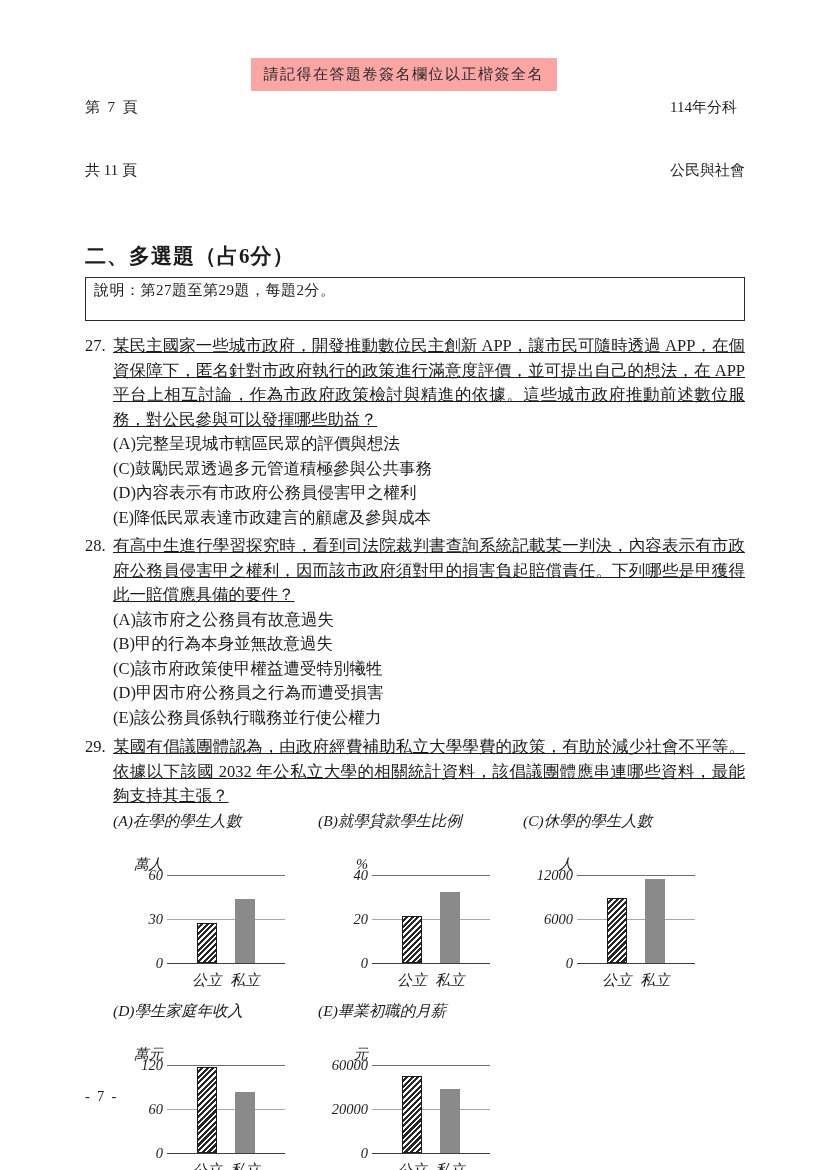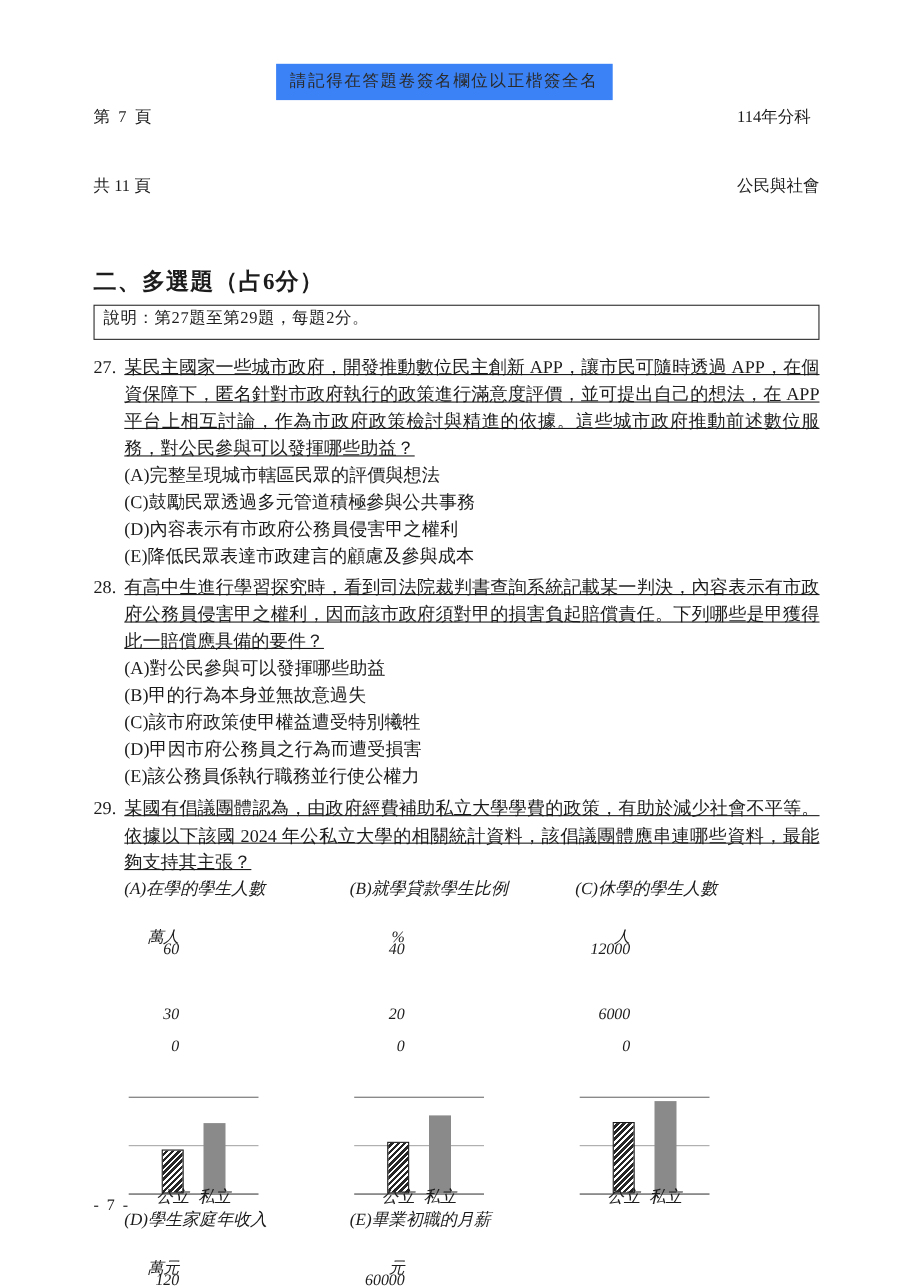--- a/index.html
+++ b/index.html
@@ -7,64 +7,64 @@
     width:827px;height:1170px;position:relative;background:#ffffff;
     font-family:"Liberation Serif","DejaVu Serif",serif;color:#1c1c1c;
     overflow:hidden;
   }
   .page{padding:55px 82px 0 85px;}
 
   
   .header{display:flex;justify-content:space-between;align-items:flex-start;}
   .header-left,.header-right{font-size:15px;line-height:21px;white-space:pre;}
   .header-notice{
-    background:#3b82f6;color:#2a2a2a;font-size:15px;line-height:19px;
+    background:#fca5a5;color:#2a2a2a;font-size:15px;line-height:19px;
     padding:7px 13px;letter-spacing:1.5px;margin-top:3px;
   }
 
   
   .section-title{font-size:21px;font-weight:bold;letter-spacing:1px;margin:21px 0 9px;line-height:24px;}
   .instruction-box{
     border:1.5px solid #2b2b2b;font-size:15px;line-height:20px;
-    padding:2px 8px 8px;letter-spacing:0.5px;
+    padding:2px 8px 20px;letter-spacing:0.5px;
   }
 
   
   .question{display:flex;margin-top:13px;font-size:16.5px;line-height:24.5px;}
   .qnum{width:28px;flex:none;}
   .qbody{flex:1;min-width:0;}
   .qtext{text-align:justify;text-decoration:underline;}
   .option{white-space:nowrap;}
 
   
   .charts-row{display:flex;margin-top:2px;font-style:italic;}
   .charts-row.second{margin-top:14px;}
   .chart{width:205px;flex:none;font-size:15px;}
   .chart-title{font-size:15.5px;line-height:20px;margin-bottom:22px;white-space:nowrap;}
-  .chart-body{display:flex;margin-left:4px;flex-direction:column;}
+  .chart-body{display:flex;margin-left:4px;}
   .ycol{width:50px;flex:none;position:relative;height:134px;font-size:14.5px;line-height:18px;}
   .unit{position:absolute;top:2px;right:4px;}
   .tick{position:absolute;right:4px;}
   .tick.t-top{top:13px;}
-  .tick.t-mid{top:72px;}
+  .tick.t-mid{top:57px;}
   .tick.t-zero{top:101px;}
   .plot{width:118px;flex:none;position:relative;height:88px;margin-top:22px;
         border-bottom:1.5px solid #3f3f3f;}
   .gl{position:absolute;left:0;right:0;height:0;}
   .gl-top{top:0;border-top:1.5px solid #6e6e6e;}
   .gl-mid{top:44px;border-top:1px solid #a8a8a8;}
   .bar{position:absolute;bottom:0;width:20px;box-sizing:border-box;}
   .bar.hatched{
     background:repeating-linear-gradient(135deg,#ffffff 0 1.7px,#262626 1.7px 4px);
     border:1px solid #1a1a1a;
   }
   .bar.solid{background:#8a8a8a;}
   .bar.b0{left:30px;}
   .bar.b1{left:68px;}
-  .xlab{position:absolute;top:80px;width:40px;text-align:center;font-size:15px;}
+  .xlab{position:absolute;top:93px;width:40px;text-align:center;font-size:15px;}
   .xlab.x0{left:20px;}
   .xlab.x1{left:58px;text-align:center;}
 
   
   .footer{position:absolute;left:85px;top:1088px;font-size:14.5px;white-space:pre;}
 </style>
 </head>
 <body>
 
 <div class="page">
@@ -92,32 +92,32 @@
       <div class="option">(C)鼓勵民眾透過多元管道積極參與公共事務</div>
       <div class="option">(D)內容表示有市政府公務員侵害甲之權利</div>
       <div class="option">(E)降低民眾表達市政建言的顧慮及參與成本</div>
     </div>
   </div>
 
   <div class="question" style="margin-top:4px;">
     <div class="qnum">28.</div>
     <div class="qbody">
       <div class="qtext">有高中生進行學習探究時，看到司法院裁判書查詢系統記載某一判決，內容表示有市政府公務員侵害甲之權利，因而該市政府須對甲的損害負起賠償責任。下列哪些是甲獲得此一賠償應具備的要件？</div>
-      <div class="option">(A)對公民參與可以發揮哪些助益</div>
+      <div class="option">(A)該市府之公務員有故意過失</div>
       <div class="option">(B)甲的行為本身並無故意過失</div>
       <div class="option">(C)該市府政策使甲權益遭受特別犧牲</div>
       <div class="option">(D)甲因市府公務員之行為而遭受損害</div>
       <div class="option">(E)該公務員係執行職務並行使公權力</div>
     </div>
   </div>
 
   <div class="question" style="margin-top:5px;">
     <div class="qnum">29.</div>
     <div class="qbody">
-      <div class="qtext">某國有倡議團體認為，由政府經費補助私立大學學費的政策，有助於減少社會不平等。依據以下該國 2024 年公私立大學的相關統計資料，該倡議團體應串連哪些資料，最能夠支持其主張？</div>
+      <div class="qtext">某國有倡議團體認為，由政府經費補助私立大學學費的政策，有助於減少社會不平等。依據以下該國 2032 年公私立大學的相關統計資料，該倡議團體應串連哪些資料，最能夠支持其主張？</div>
 
       <div class="charts-row">
 
         <div class="chart">
           <div class="chart-title">(A)在學的學生人數</div>
           <div class="chart-body">
             <div class="ycol">
               <div class="unit">萬人</div>
               <div class="tick t-top">60</div>
               <div class="tick t-mid">30</div>

